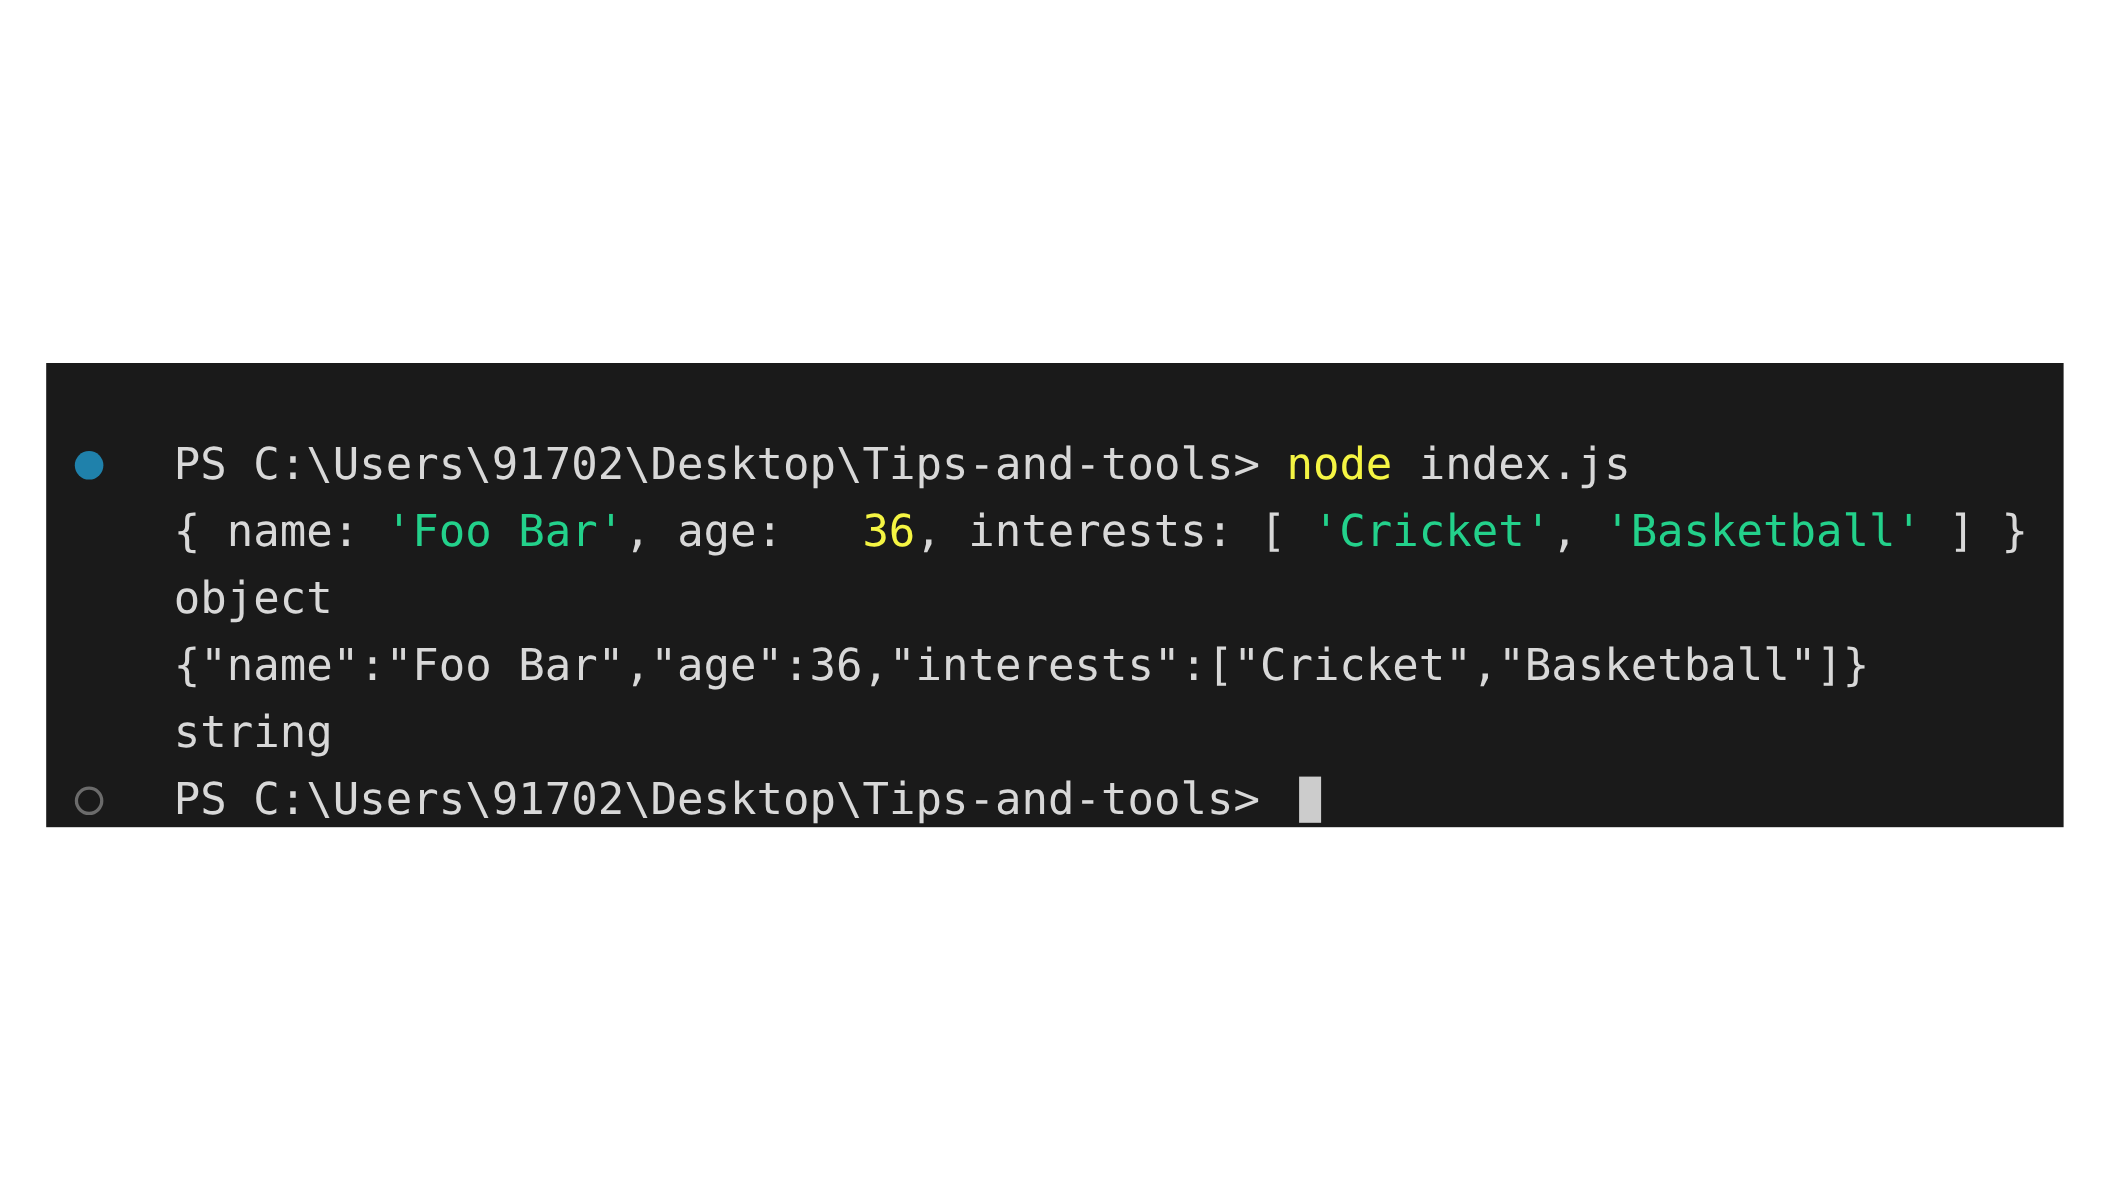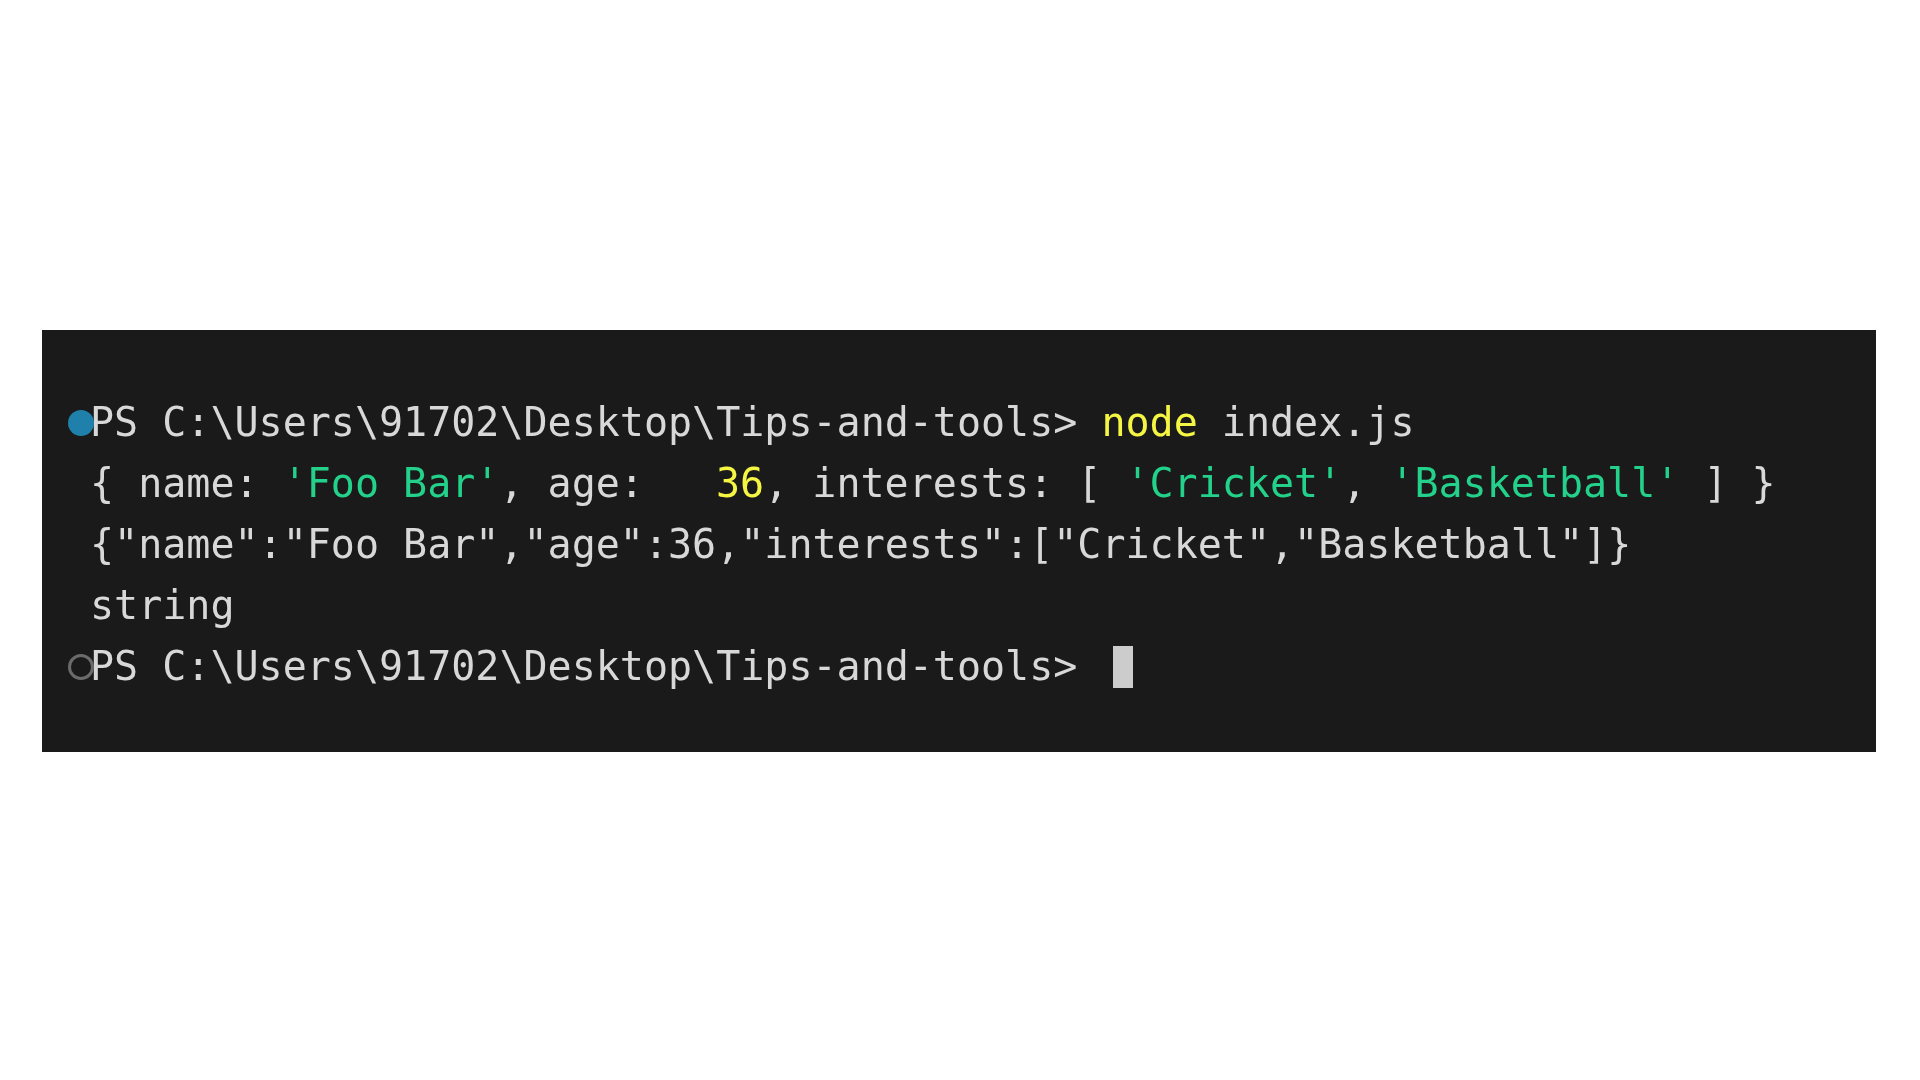--- a/index.html
+++ b/index.html
@@ -45,21 +45,21 @@
 
   .term-line {
     position: relative;
     height: 61px;
     line-height: 61px;
     white-space: pre;
     font-family: "DejaVu Sans Mono", monospace;
     font-size: 40px;
     letter-spacing: 0px;
     color: #d8d8d8;
-    padding-left: 48px;
+    padding-left: 116px;
     box-sizing: border-box;
   }
 
   
   .gutter-marker {
     position: absolute;
     left: 26px;
     top: 50%;
     transform: translateY(-50%);
     width: 26px;
@@ -95,19 +95,20 @@
 </style>
 </head>
 <body>
 
 <div id="screen">
 
   <div id="terminal-panel" style="background: rgb(26, 26, 26);">
     <div id="terminal-body">
         <div class="term-line"><span class="gutter-marker filled" style="background: rgb(31, 129, 171);"></span><span class="tok-prompt" style="color: rgb(216, 216, 216);">PS C:\Users\91702\Desktop\Tips-and-tools&gt; </span><span class="tok-cmd" style="color: rgb(245, 245, 67);">node</span><span class="tok-default" style="color: rgb(216, 216, 216);"> index.js</span></div>
         <div class="term-line"><span class="tok-default" style="color: rgb(216, 216, 216);">{ name: </span><span class="tok-string" style="color: rgb(35, 209, 139);">'Foo Bar'</span><span class="tok-default" style="color: rgb(216, 216, 216);">, age: </span><span class="tok-number" style="color: rgb(245, 245, 67);">36</span><span class="tok-default" style="color: rgb(216, 216, 216);">, interests: [ </span><span class="tok-string" style="color: rgb(35, 209, 139);">'Cricket'</span><span class="tok-default" style="color: rgb(216, 216, 216);">, </span><span class="tok-string" style="color: rgb(35, 209, 139);">'Basketball'</span><span class="tok-default" style="color: rgb(216, 216, 216);"> ] }</span></div>
+        <div class="term-line"><span class="tok-default" style="color: rgb(216, 216, 216);">object</span></div>
         <div class="term-line"><span class="tok-default" style="color: rgb(216, 216, 216);">{"name":"Foo Bar","age":36,"interests":["Cricket","Basketball"]}</span></div>
         <div class="term-line"><span class="tok-default" style="color: rgb(216, 216, 216);">string</span></div>
         <div class="term-line"><span class="gutter-marker hollow" style="border-color: rgb(107, 107, 107);"></span><span class="tok-prompt" style="color: rgb(216, 216, 216);">PS C:\Users\91702\Desktop\Tips-and-tools&gt; </span><span class="cursor-block" style="background: rgb(204, 204, 204);"></span></div>
       </div>
   </div>
 
 </div>
 
 </body></html>

